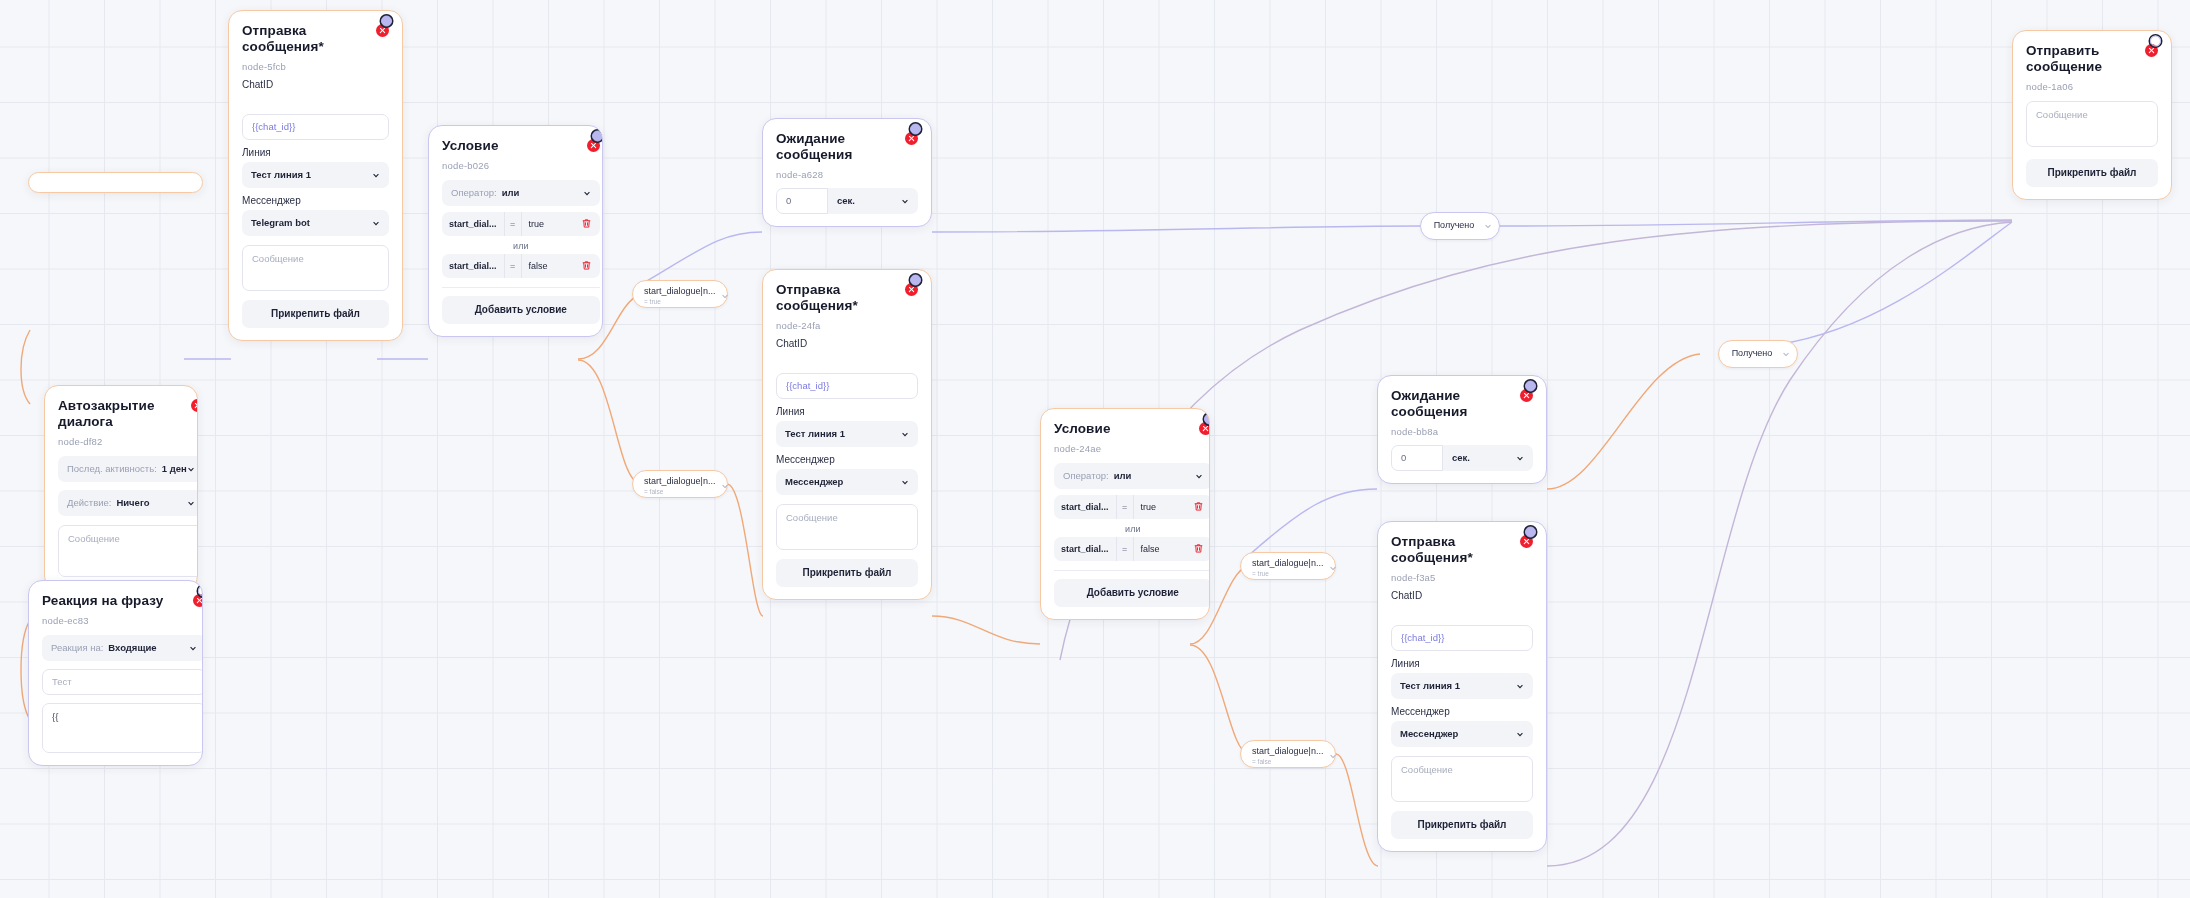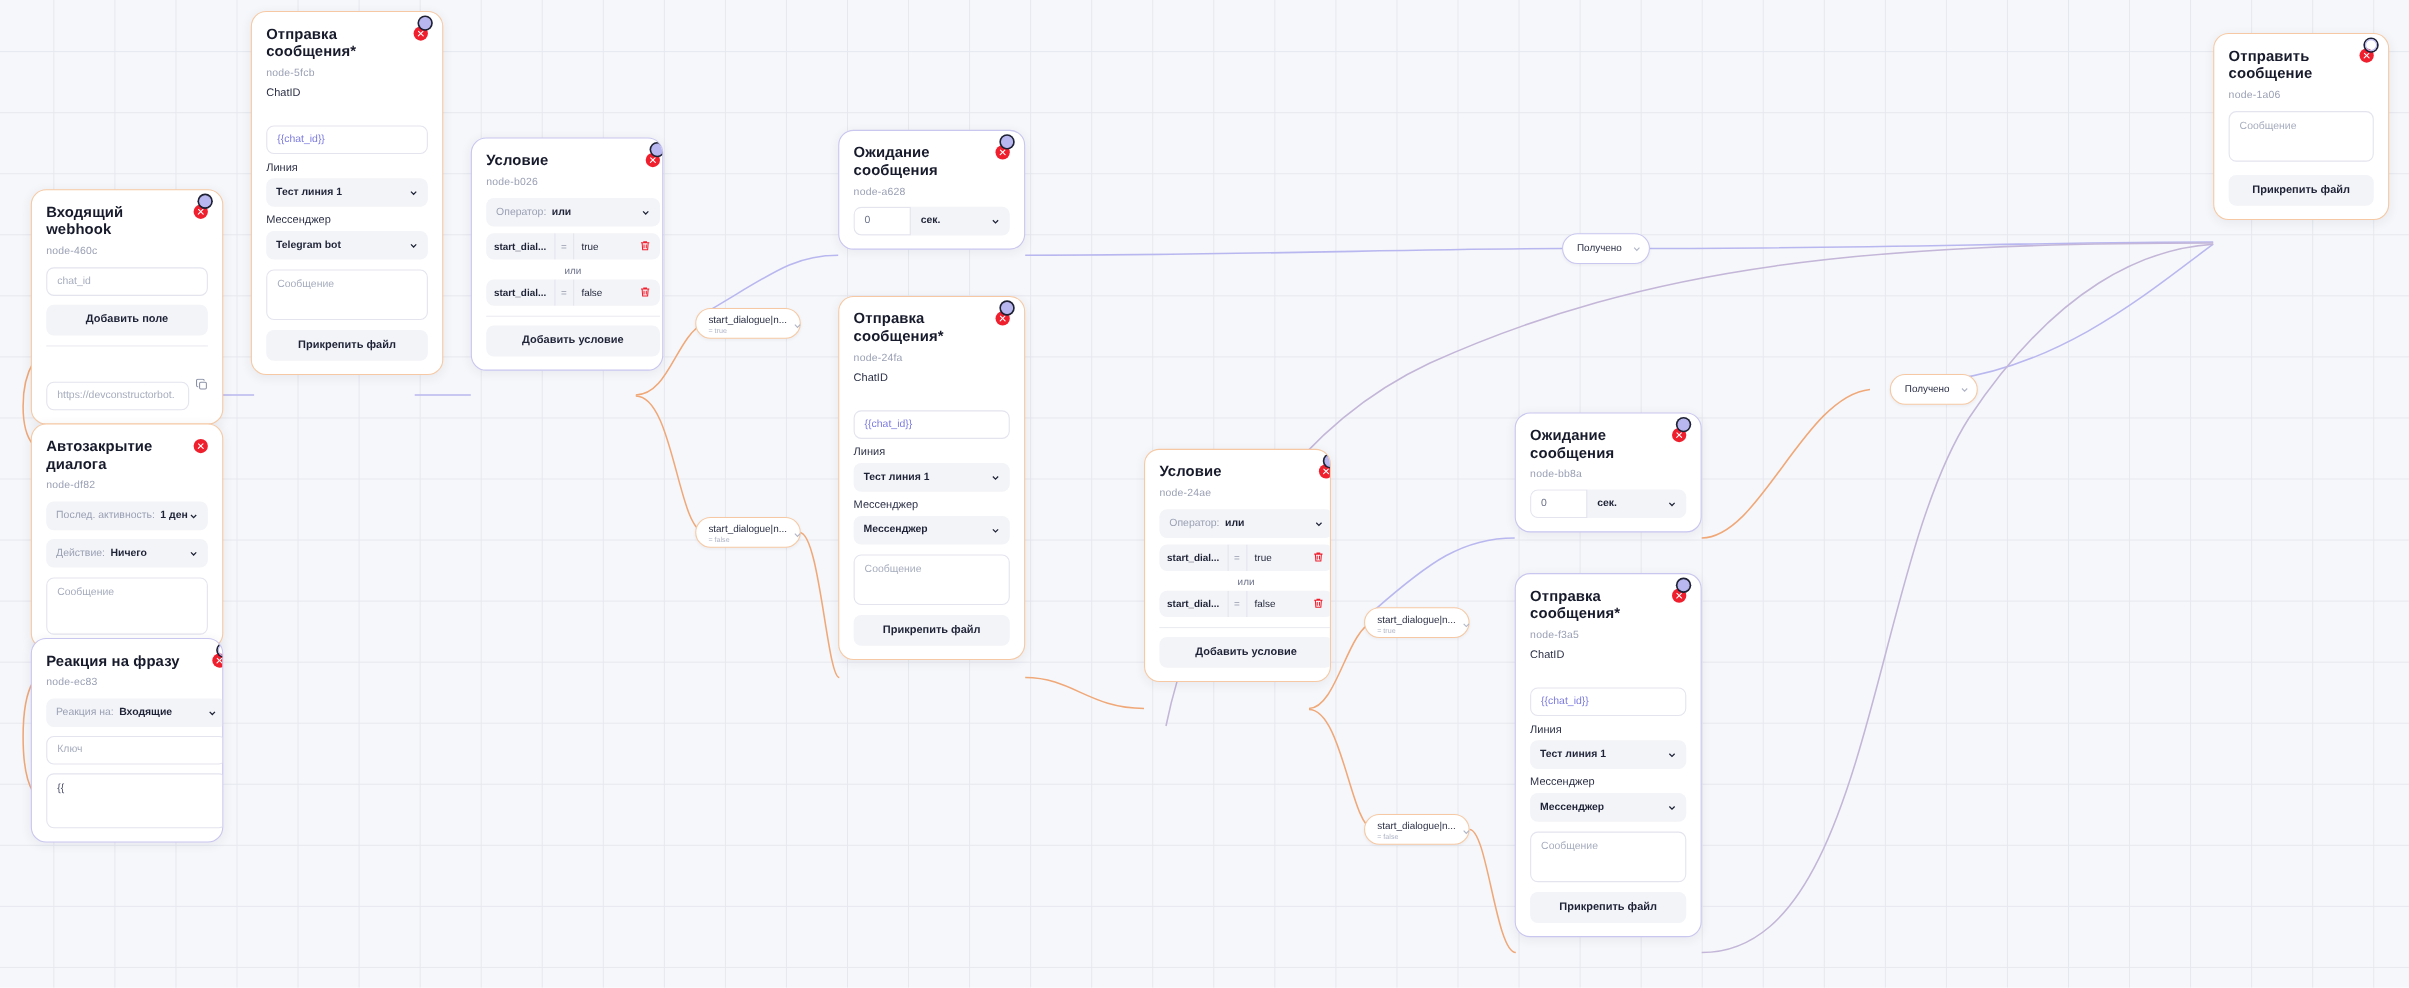--- a/index.html
+++ b/index.html
@@ -215,39 +215,20 @@
 
       <path d="M2012 221 C 1700 221, 1500 240, 1300 330 C 1150 400, 1080 560, 1060 660" stroke="#c3b6d8"></path>
 
       <path d="M932 617 C 990 617, 1010 630, 1040 644" stroke="#f0a878" opacity="0"></path>
 
       <path d="M0 226 C 60 226, 120 226, 184 226" stroke="#b9b7ef" opacity="0"></path>
     </g>
   </svg>
 
   <div class="node sel-orange" style="left:28px; top:172px; width:175px;">
-    <div class="node-body">
-      <div class="node-head">
-        <div class="node-title">Входящий webhook</div>
-        <div class="close-btn"></div>
-      </div>
-      <div class="node-id">node-460c</div>
-      <div class="input-box ph" style="margin-top:9px;">chat_id</div>
-      <div class="btn-flat" style="margin-top:8px;">Добавить поле</div>
-      <div class="divider"></div>
-      <div class="copy-row">
-        <div class="input-box ph">https://devconstructorbot.</div>
-        <span class="copy-icon">
-          <svg viewBox="0 0 16 16" fill="none" stroke="#8b91a6" stroke-width="1.4">
-            <rect x="5" y="5" width="9" height="9" rx="1.6"></rect>
-            <path d="M11 3.2V2.6A1.6 1.6 0 0 0 9.4 1H2.6A1.6 1.6 0 0 0 1 2.6v6.8A1.6 1.6 0 0 0 2.6 11h.6"></path>
-          </svg>
-        </span>
-      </div>
-    </div>
     <div class="node-foot">
       <div class="handle right"></div>
     </div>
   </div>
 
   <div class="node sel-orange" style="left:228px; top:10px; width:175px;">
     <div class="node-body">
       <div class="node-head">
         <div class="node-title">Отправка сообщения*</div>
         <div class="close-btn"></div>
@@ -279,21 +260,21 @@
       </div>
       <div class="textarea-box" style="margin-top:9px;">Сообщение</div>
       <div class="btn-flat" style="margin-top:9px;">Прикрепить файл</div>
     </div>
     <div class="node-foot">
       <div class="handle left"></div>
       <div class="handle right"></div>
     </div>
   </div>
 
-  <div class="node sel-orange" style="left:28px; top:385px; width:175px;">
+  <div class="node sel-orange" style="left:44px; top:385px; width:154px;">
     <div class="node-body">
       <div class="node-head">
         <div class="node-title">Автозакрытие диалога</div>
         <div class="close-btn"></div>
       </div>
       <div class="node-id">node-df82</div>
       <div class="select-box" style="margin-top:9px;">
         <span class="sv">
           <span class="skey">Послед. активность:</span>
           <span>1 ден</span>
@@ -330,21 +311,21 @@
         <span class="sv">
           <span class="skey">Реакция на:</span>
           <span>Входящие</span>
         </span>
         <span class="caret">
             <svg viewBox="0 0 10 10" fill="none" stroke="#1e2236" stroke-width="1.4">
               <path d="M2 4l3 3 3-3"></path>
             </svg>
           </span>
       </div>
-      <div class="input-box ph" style="margin-top:8px;">Ключ</div>
+      <div class="input-box ph" style="margin-top:8px;">Тест</div>
       <div class="textarea-box" style="margin-top:8px; height:50px; color:#4a5069;">{{</div>
     </div>
     <div class="node-foot">
       <div class="handle left hollow"></div>
       <div class="handle right hollow"></div>
     </div>
   </div>
 
   <div class="node" style="left:428px; top:125px; width:175px;">
     <div class="node-body">

